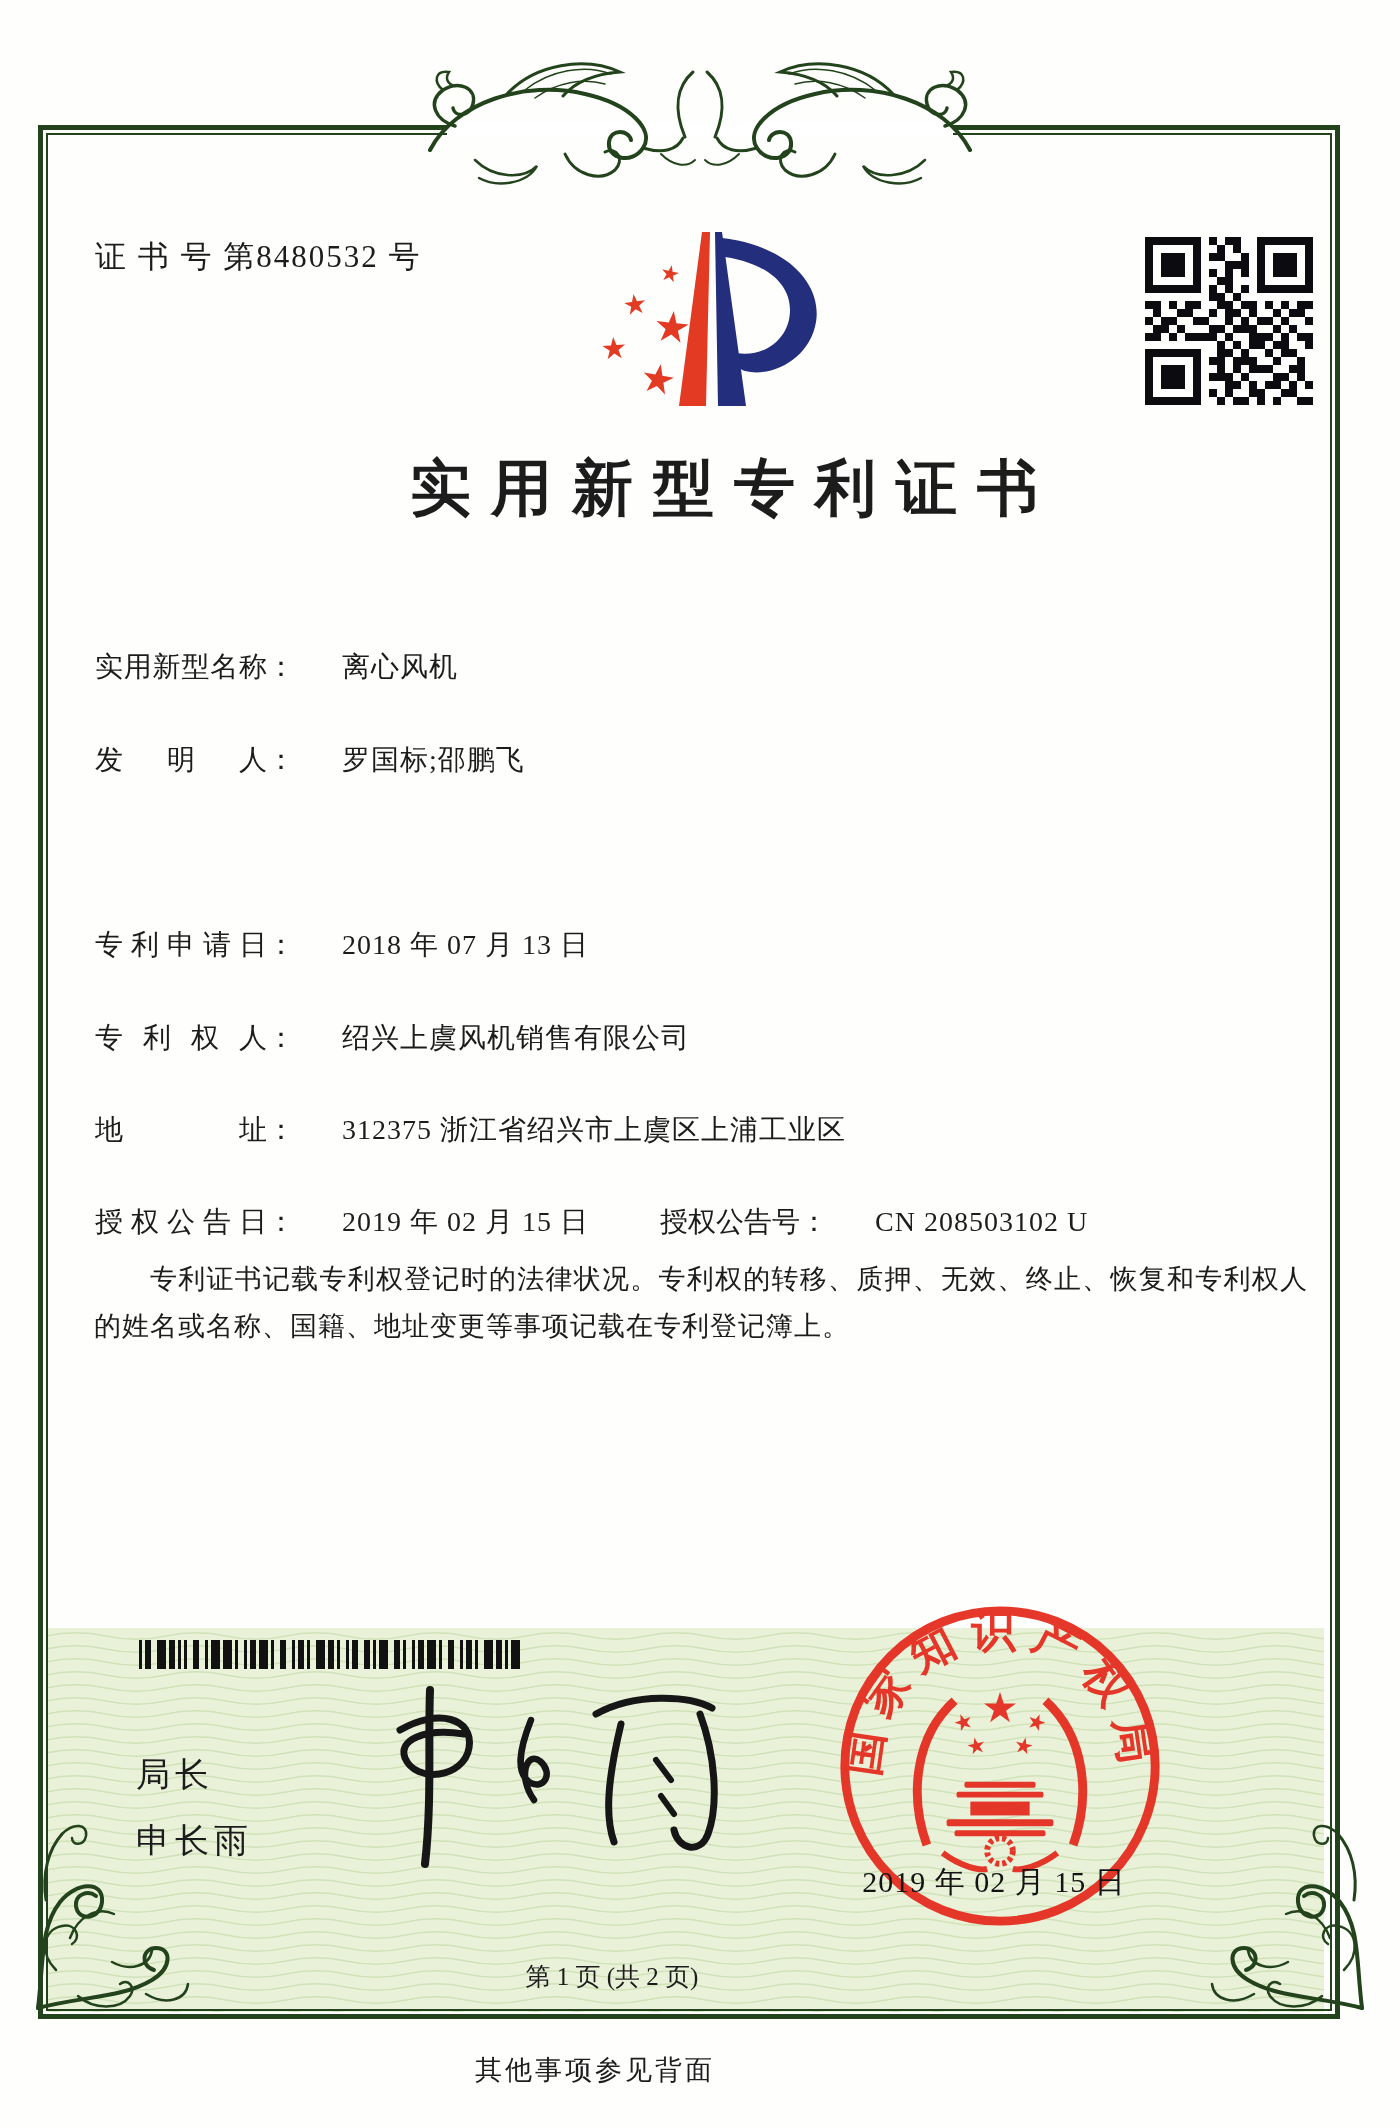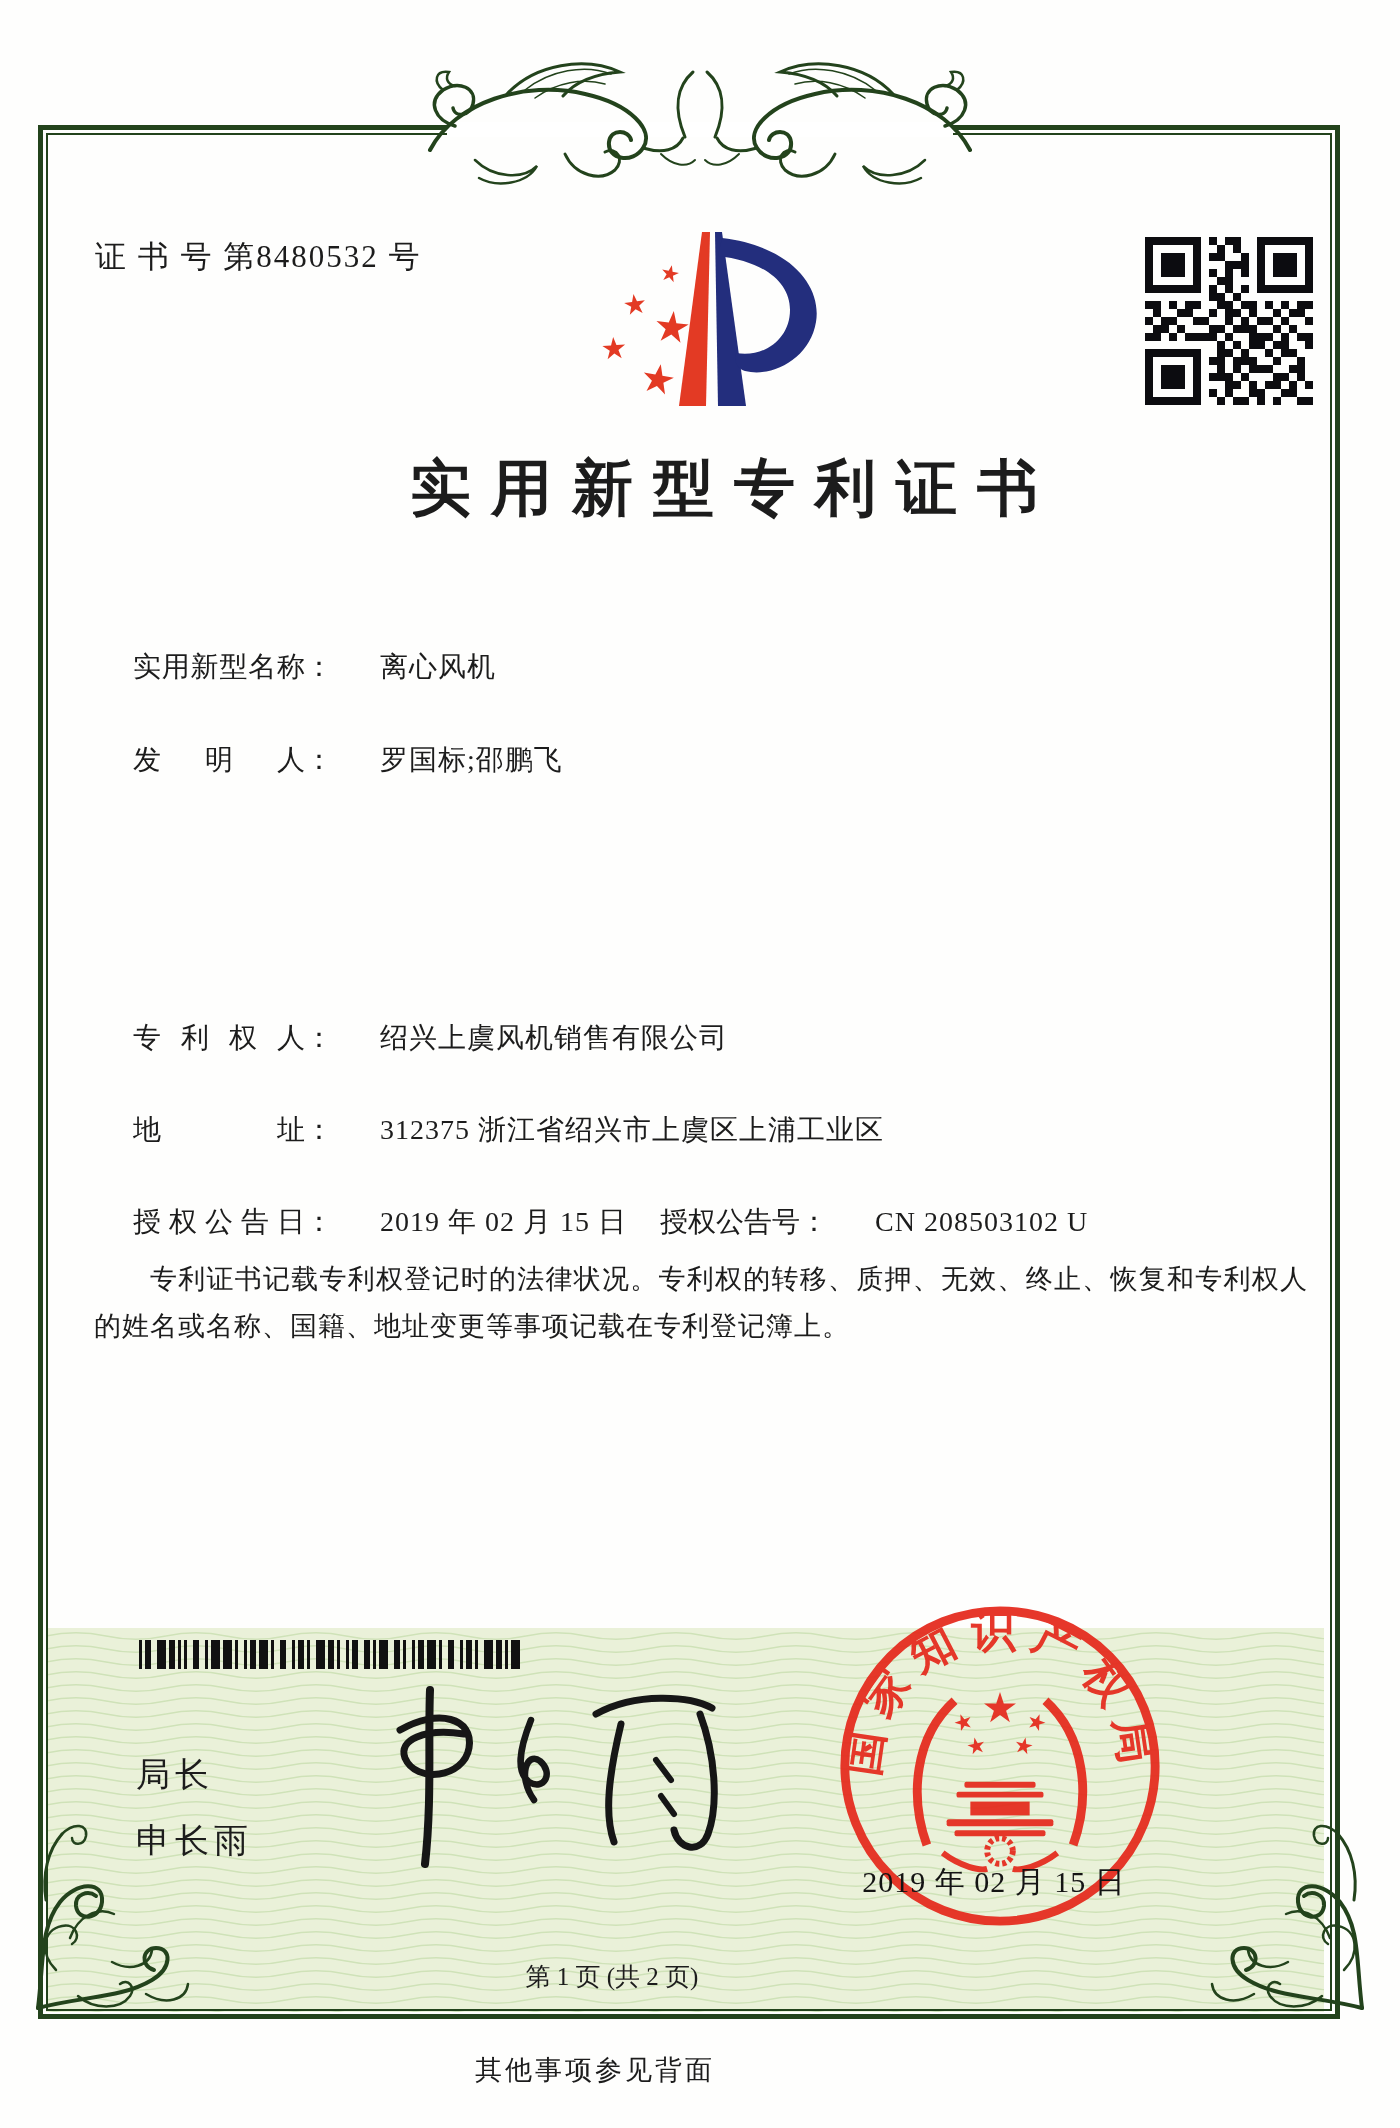--- a/index.html
+++ b/index.html
@@ -24,21 +24,21 @@
   .logo{position:absolute;left:552px;top:198px;width:300px;height:250px;z-index:4;}
   .qr{position:absolute;left:1145px;top:237px;z-index:4;}
   .qr-row{display:flex;height:8px;}
   .qr-cell{width:8px;height:8px;background:transparent;}
   .qr-cell.on{background:#0c0c10;}
   .title{position:absolute;left:0;top:448px;width:1380px;text-align:center;
          font-size:61px;font-weight:700;letter-spacing:20px;z-index:4;padding-left:44px;}
 
   
   .frow{position:absolute;left:95px;font-size:28px;white-space:nowrap;z-index:4;}
-  .flabel{display:inline-block;width:172px;text-align:justify;text-align-last:justify;vertical-align:bottom;margin-left:38px;}
+  .flabel{display:inline-block;width:172px;text-align:justify;text-align-last:justify;vertical-align:bottom;}
   .fvalue{letter-spacing:1px;margin-left:47px;}
   .grant{position:absolute;left:565px;top:0;}
 
   
   .bodytext{position:absolute;left:94px;top:1256px;width:1214px;font-size:27px;
             line-height:47px;letter-spacing:1px;text-align:justify;z-index:4;}
   .bodytext p{margin:0;text-indent:56px;}
 
   
   .barcode{position:absolute;left:139px;top:1640px;height:29px;display:flex;z-index:4;}
@@ -612,20 +612,23 @@
       </div>
     </div>
 
   <div class="title">实用新型专利证书</div>
 
   <div class="frow" style="top:648px">
     <span class="flabel">实用新型名称</span><span>：</span><span class="fvalue">离心风机</span>
   </div>
   <div class="frow" style="top:741px">
     <span class="flabel">发明人</span><span>：</span><span class="fvalue">罗国标;邵鹏飞</span>
+  </div>
+  <div class="frow" style="top:926px">
+    <span class="flabel">专利申请日</span><span>：</span><span class="fvalue">2018 年 07 月 13 日</span>
   </div>
   <div class="frow" style="top:1019px">
     <span class="flabel">专利权人</span><span>：</span><span class="fvalue">绍兴上虞风机销售有限公司</span>
   </div>
   <div class="frow" style="top:1111px">
     <span class="flabel">地址</span><span>：</span><span class="fvalue">312375 浙江省绍兴市上虞区上浦工业区</span>
   </div>
   <div class="frow" style="top:1203px">
     <span class="flabel">授权公告日</span><span>：</span><span class="fvalue">2019 年 02 月 15 日</span>
     <span class="grant">

